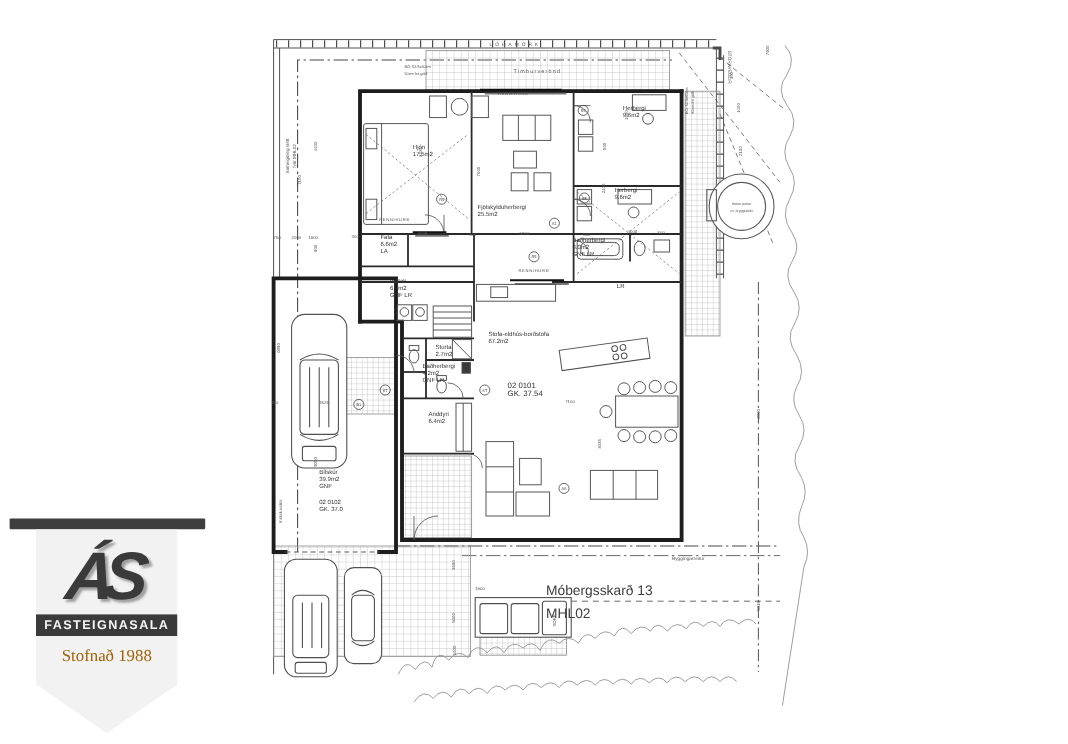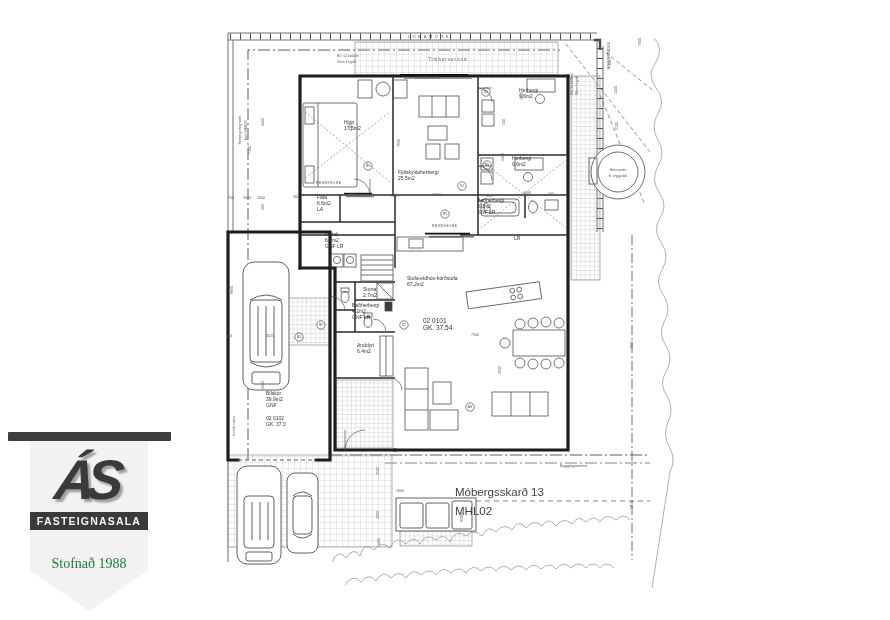--- a/index.html
+++ b/index.html
@@ -11,21 +11,21 @@
   .logo-bar{width:163px;height:9px;background:#3e3e3e;border-radius:1px;}
   .pennant{margin-left:22px;width:118px;height:170px;background:#f2f2f2;
            clip-path:polygon(0 0,100% 0,100% 76%,50% 100%,0 76%);
            display:flex;flex-direction:column;align-items:center;
            padding-top:14px;box-sizing:border-box;}
   .monogram{font-weight:bold;font-style:italic;font-size:56px;line-height:0.9;
             color:#3a3a3a;letter-spacing:-9px;transform:skewX(-6deg);
             text-shadow:3px 3px 2px rgba(60,60,60,0.45);margin-right:8px;}
   .agency{background:#3a3a3a;color:#f5f5f5;font-size:10.5px;font-weight:bold;
           letter-spacing:1.2px;padding:3px 7px;margin-top:7px;white-space:nowrap;}
-  .tagline{font-family:"Liberation Serif",serif;font-size:14px;color:#15803d;margin-top:26px;}
+  .tagline{font-family:"Liberation Serif",serif;font-size:14px;color:#a16207;margin-top:10px;}
 </style>
 </head>
 <body>
 
 <div id="screen">
 
   
   <svg id="plan-svg" width="890" height="620" viewBox="0 0 890 620">
     <defs>
       <pattern id="grid" width="6" height="6" patternUnits="userSpaceOnUse">

